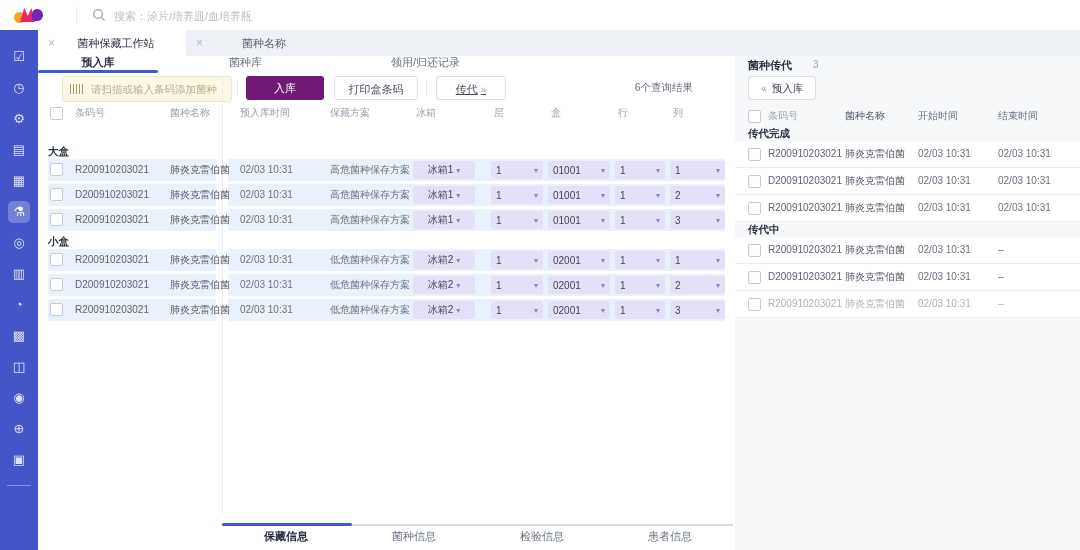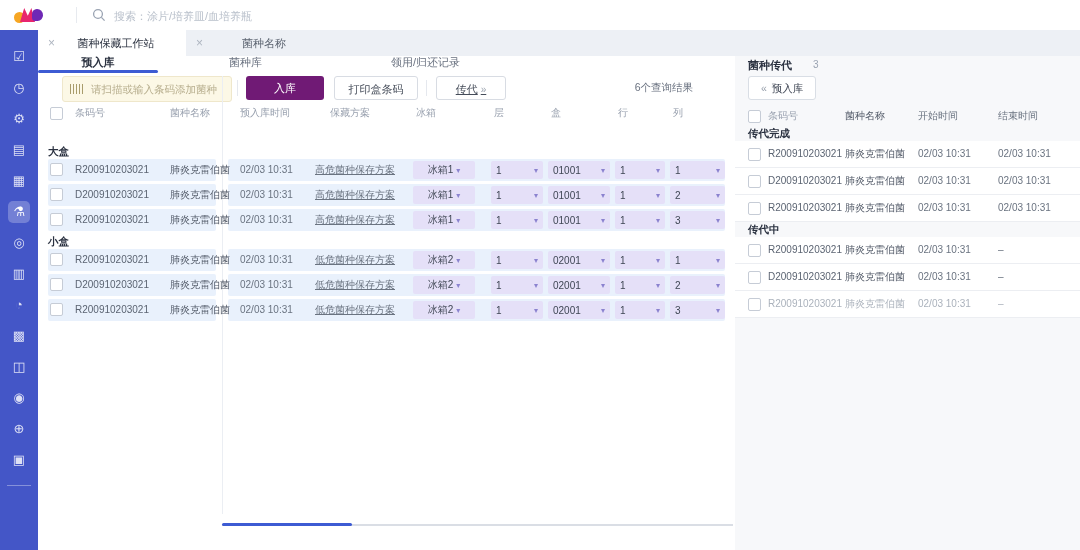--- a/index.html
+++ b/index.html
@@ -63,21 +63,21 @@
   .thead{position:absolute;left:10px;top:47px;width:677px;height:20px;}
   .hc{position:absolute;top:3px;font-size:10px;color:#98A0AE;white-space:nowrap;}
   .vline{position:absolute;left:184px;top:20px;bottom:36px;border-left:1px solid #EBEEF3;}
   .tbody{position:absolute;left:10px;top:69px;width:677px;margin-top:19px;}
   .grouplbl{height:15px;line-height:15px;font-size:10.5px;font-weight:bold;color:#2A3140;}
   .lrow{position:relative;height:22px;margin-bottom:3px;}
   .lrow .bgL{position:absolute;left:0;top:0;bottom:0;width:168px;background:#E9F1FC;border-radius:2px;}
   .lrow .bgR{position:absolute;left:180px;top:0;bottom:0;right:0;background:#E9F1FC;border-radius:2px;}
   .cell{position:absolute;top:0;height:22px;line-height:22px;font-size:10px;color:#5B6472;white-space:nowrap;}
   .cb{position:absolute;width:11px;height:11px;background:#fff;border:1px solid #C6CCD6;border-radius:2px;top:4px;cursor:pointer;}
-  .p-bar{left:27px;} .p-name{left:122px;color:#4F5765;} .p-time{left:192px;color:#6A7380;} .p-plan{left:267px;color:#6A7380;text-decoration:underline;}
+  .p-bar{left:27px;} .p-name{left:122px;color:#4F5765;} .p-time{left:192px;color:#6A7380;} .p-plan{left:282px;color:#6A7380;}
   .sel{position:absolute;top:2px;height:18px;background:#E5E0F8;border-radius:2px;display:flex;align-items:center;
        justify-content:space-between;padding:0 5px;box-sizing:border-box;font-size:10px;color:#3F4654;cursor:pointer;}
   .sel .car{color:#8B83CF;font-size:8px;margin-left:3px;}
   .p-f1{left:365px;width:62px;justify-content:center;} .p-f2{left:443px;width:52px;} .p-f3{left:500px;width:62px;}
   .p-f4{left:567px;width:50px;} .p-f5{left:622px;width:55px;}
   .h-cb{left:2px;} .h-bar{left:27px;} .h-name{left:122px;} .h-time{left:192px;text-align:right;} .h-plan{left:282px;}
   .h-f1{left:368px;} .h-f2{left:446px;} .h-f3{left:503px;} .h-f4{left:570px;} .h-f5{left:625px;}
 
   
   .bottombar{position:absolute;left:184px;right:0;bottom:0;height:35px;background:#fff;}
@@ -371,20 +371,26 @@
         <span class="sel p-f5">
             <i style="font-style:normal">3</i>
             <span class="car">▾</span>
           </span>
       </div>
     </div>
 
     <div class="bottombar">
       <div class="bb-line"></div>
       <div class="bb-ind"></div>
+      <div class="btabs">
+        <div class="btab active">保藏信息</div>
+        <div class="btab">菌种信息</div>
+        <div class="btab">检验信息</div>
+        <div class="btab">患者信息</div>
+      </div>
     </div>
   </div>
 
   <div class="rpanel">
     <span class="rp-title">菌种传代</span>
     <span class="rp-count">3</span>
     <div class="rp-back">
       <span class="arr">«</span><span>预入库</span>
     </div>
 

